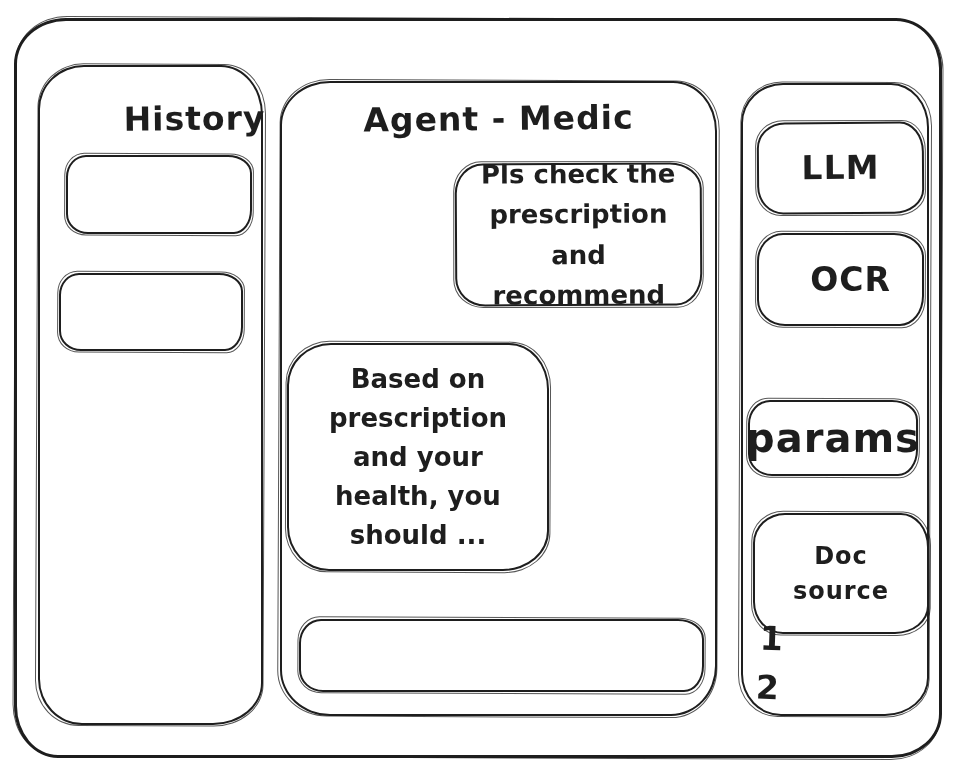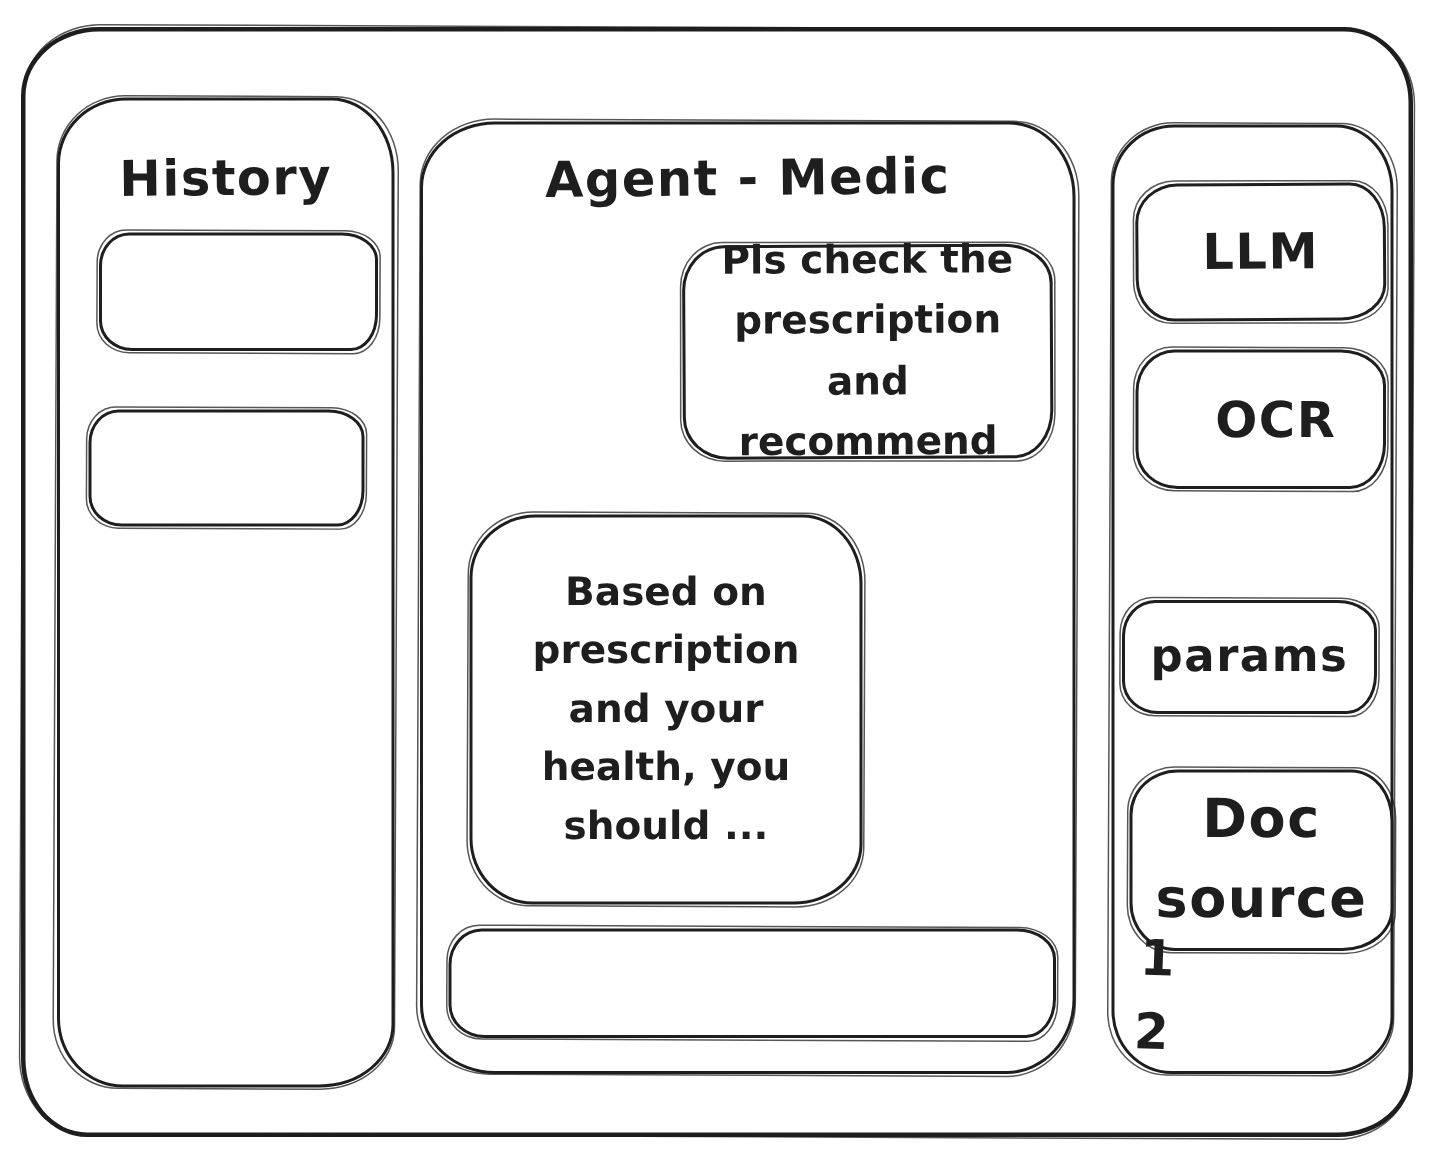--- a/index.html
+++ b/index.html
@@ -40,20 +40,21 @@
     font-size:33px;
     font-weight:700;
     letter-spacing:1px;
     transform:rotate(-.6deg);
     white-space:nowrap;
   }
   
   .panel-left{
     left:21px; top:44px; width:225px; height:660px;
     border-radius:46px 42px 50px 44px / 44px 50px 42px 46px;
+    padding-left:44px;
   }
   .hist-item{
     border-radius:20px 24px 18px 22px / 22px 18px 24px 20px;
   }
   .hist-item-1{left:26px; top:88px; width:186px; height:79px;}
   .hist-item-2{left:19px; top:206px; width:184px; height:78px;}
   
   .panel-center{
     left:263px; top:60px; width:437px; height:635px;
     border-radius:50px 44px 46px 50px / 44px 50px 50px 46px;
@@ -68,24 +69,23 @@
     font-weight:600;
     line-height:1.55;
     padding:8px 12px;
   }
   .bubble-user{
     left:173px; top:80px; width:247px; height:143px;
     border-radius:28px 32px 26px 30px / 30px 26px 32px 28px;
     transform:rotate(-.3deg);
   }
   .bubble-assistant{
-    left:5px; top:260px; width:262px; height:260px;
+    left:5px; top:260px; width:262px; height:228px;
     border-radius:44px 40px 46px 42px / 42px 46px 40px 44px;
     line-height:1.5;
-    margin-left:26px;
   }
   .input-bar{
     left:17px; top:536px; width:405px; height:73px;
     border-radius:22px 26px 20px 24px / 24px 20px 26px 22px;
   }
   .input-bar input{
     position:absolute; inset:0;
     width:100%; height:100%;
     border:none; outline:none; background:transparent;
     font:inherit; font-size:24px; padding:0 20px;
@@ -114,26 +114,26 @@
     transform:rotate(-.4deg);
   }
   .btn-ocr{
     left:14px; top:148px; width:167px; height:93px;
     border-radius:26px 30px 24px 28px / 28px 24px 30px 26px;
     padding-left:20px;
   }
   .btn-params{
     left:5px; top:315px; width:170px; height:76px;
     border-radius:22px 26px 20px 24px / 24px 20px 26px 22px;
-    font-size:30px;
+    font-size:40px;
   }
   .btn-docsource{
     left:10px; top:428px; width:176px; height:121px;
     border-radius:32px 28px 34px 30px / 30px 34px 28px 32px;
-    font-size:36px;
+    font-size:24px;
     padding:4px 26px;
   }
   .doc-num{
     position:absolute;
     font-size:33px;
     font-weight:700;
     transform:rotate(2deg);
   }
   .doc-num-1{left:17px; top:534px;}
   .doc-num-2{left:13px; top:583px;}

